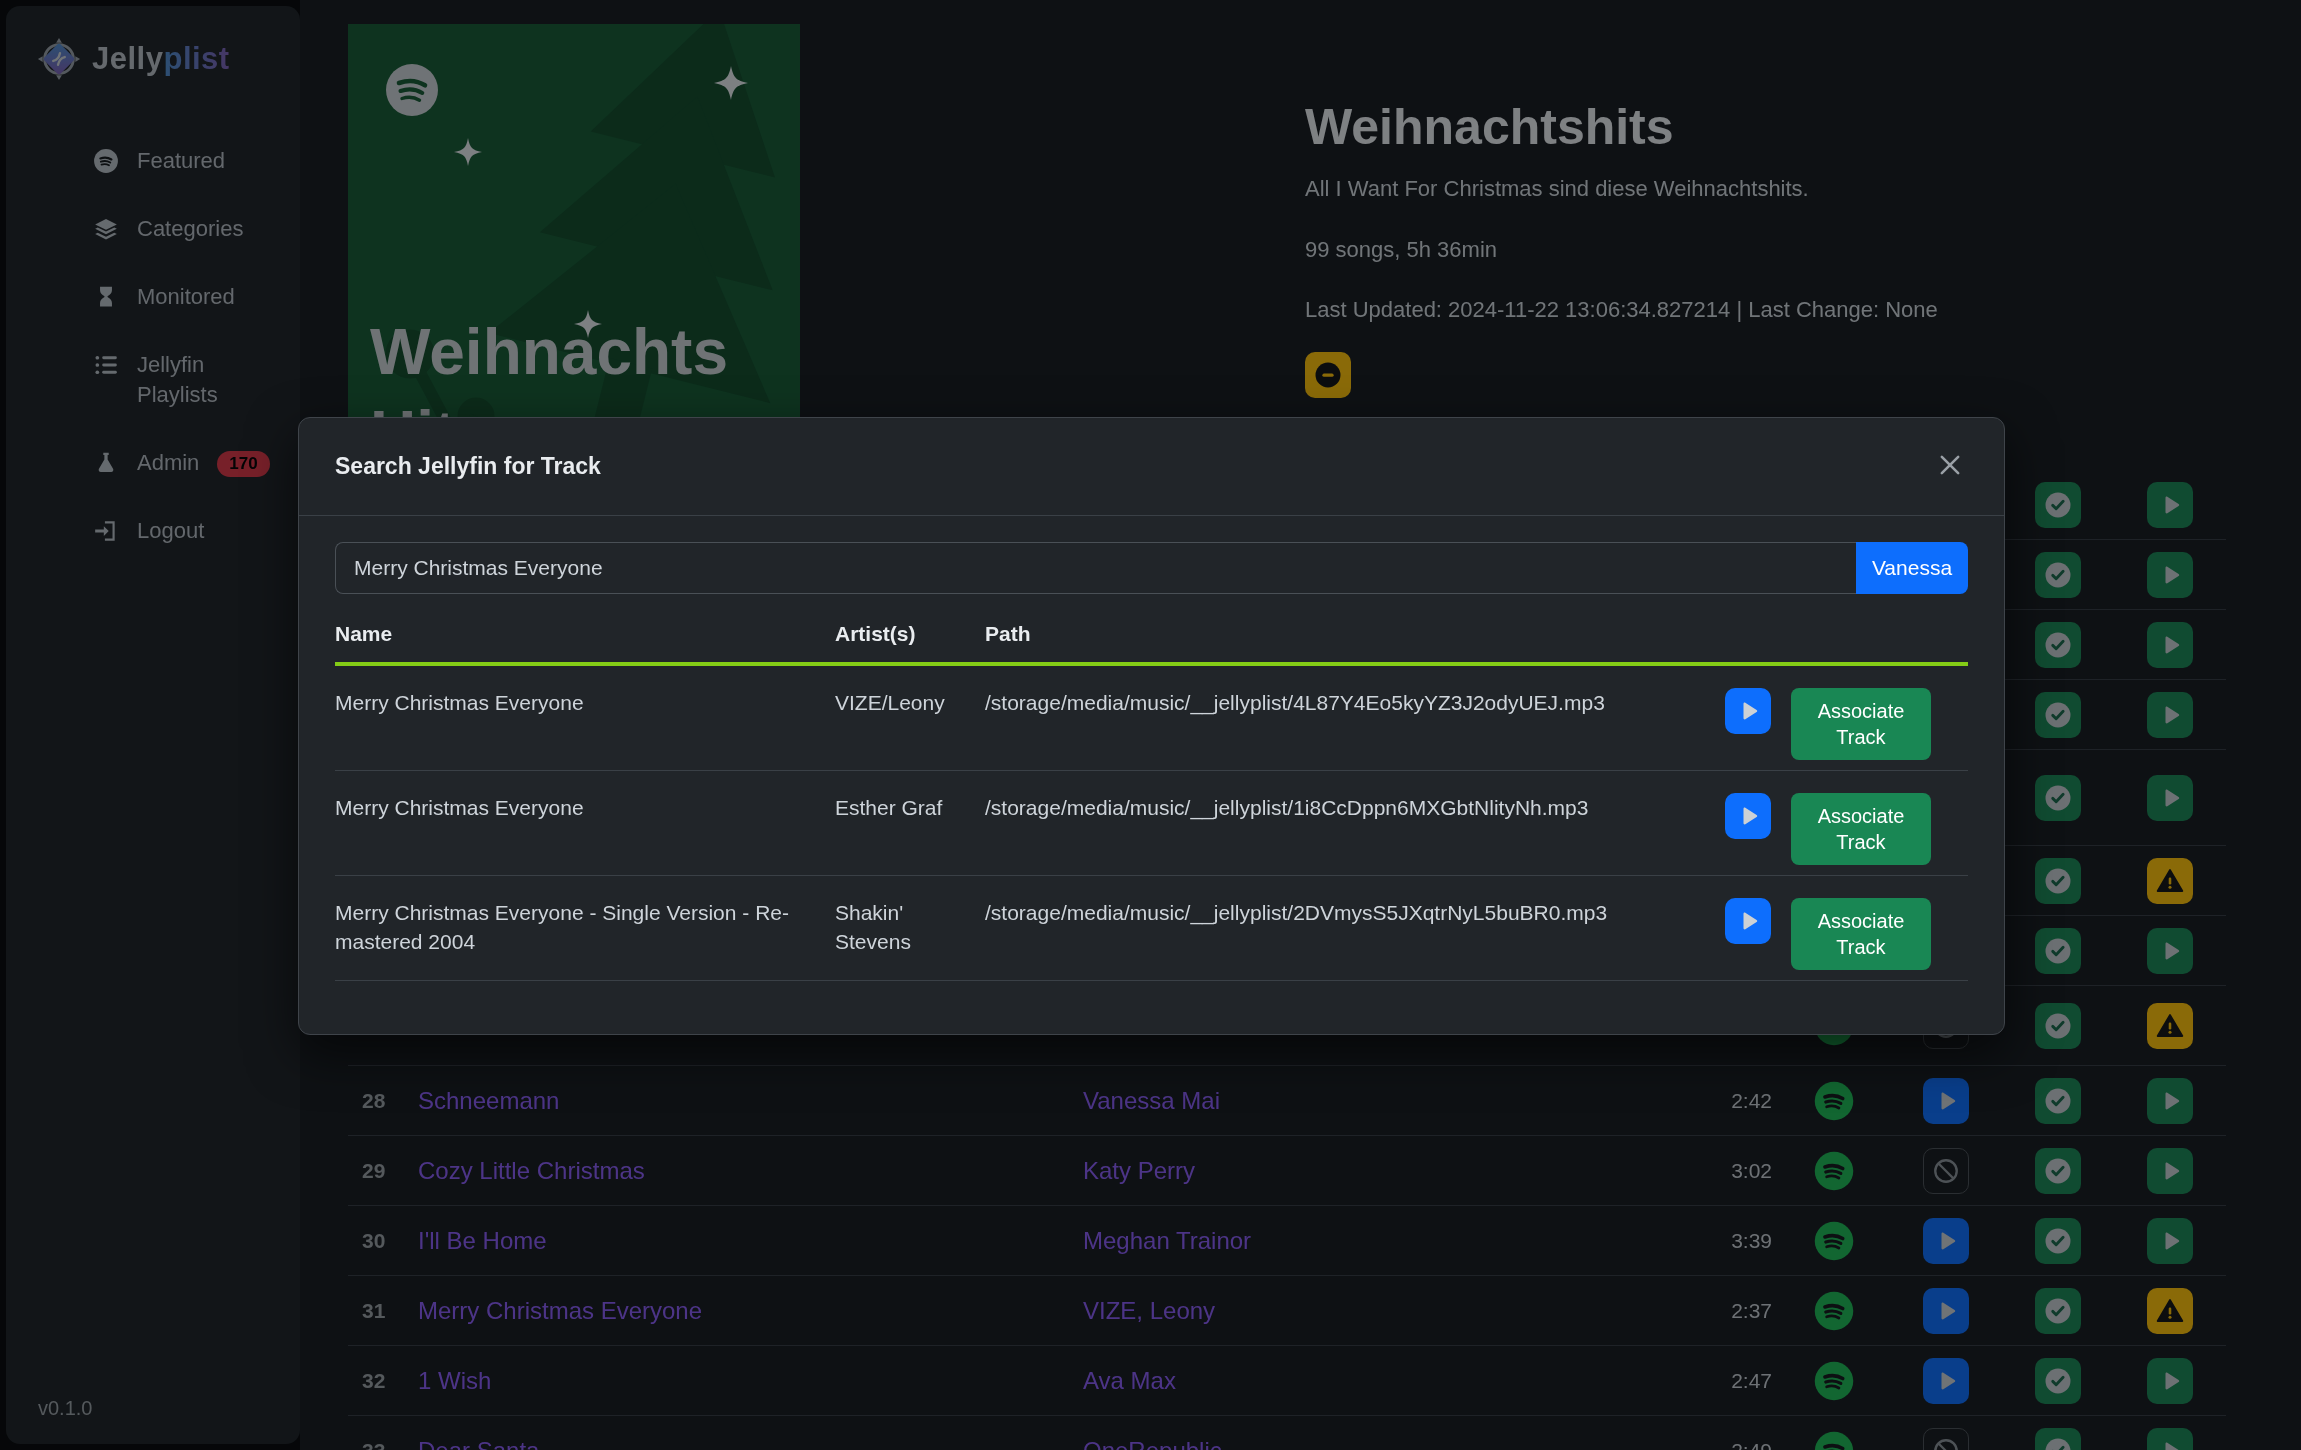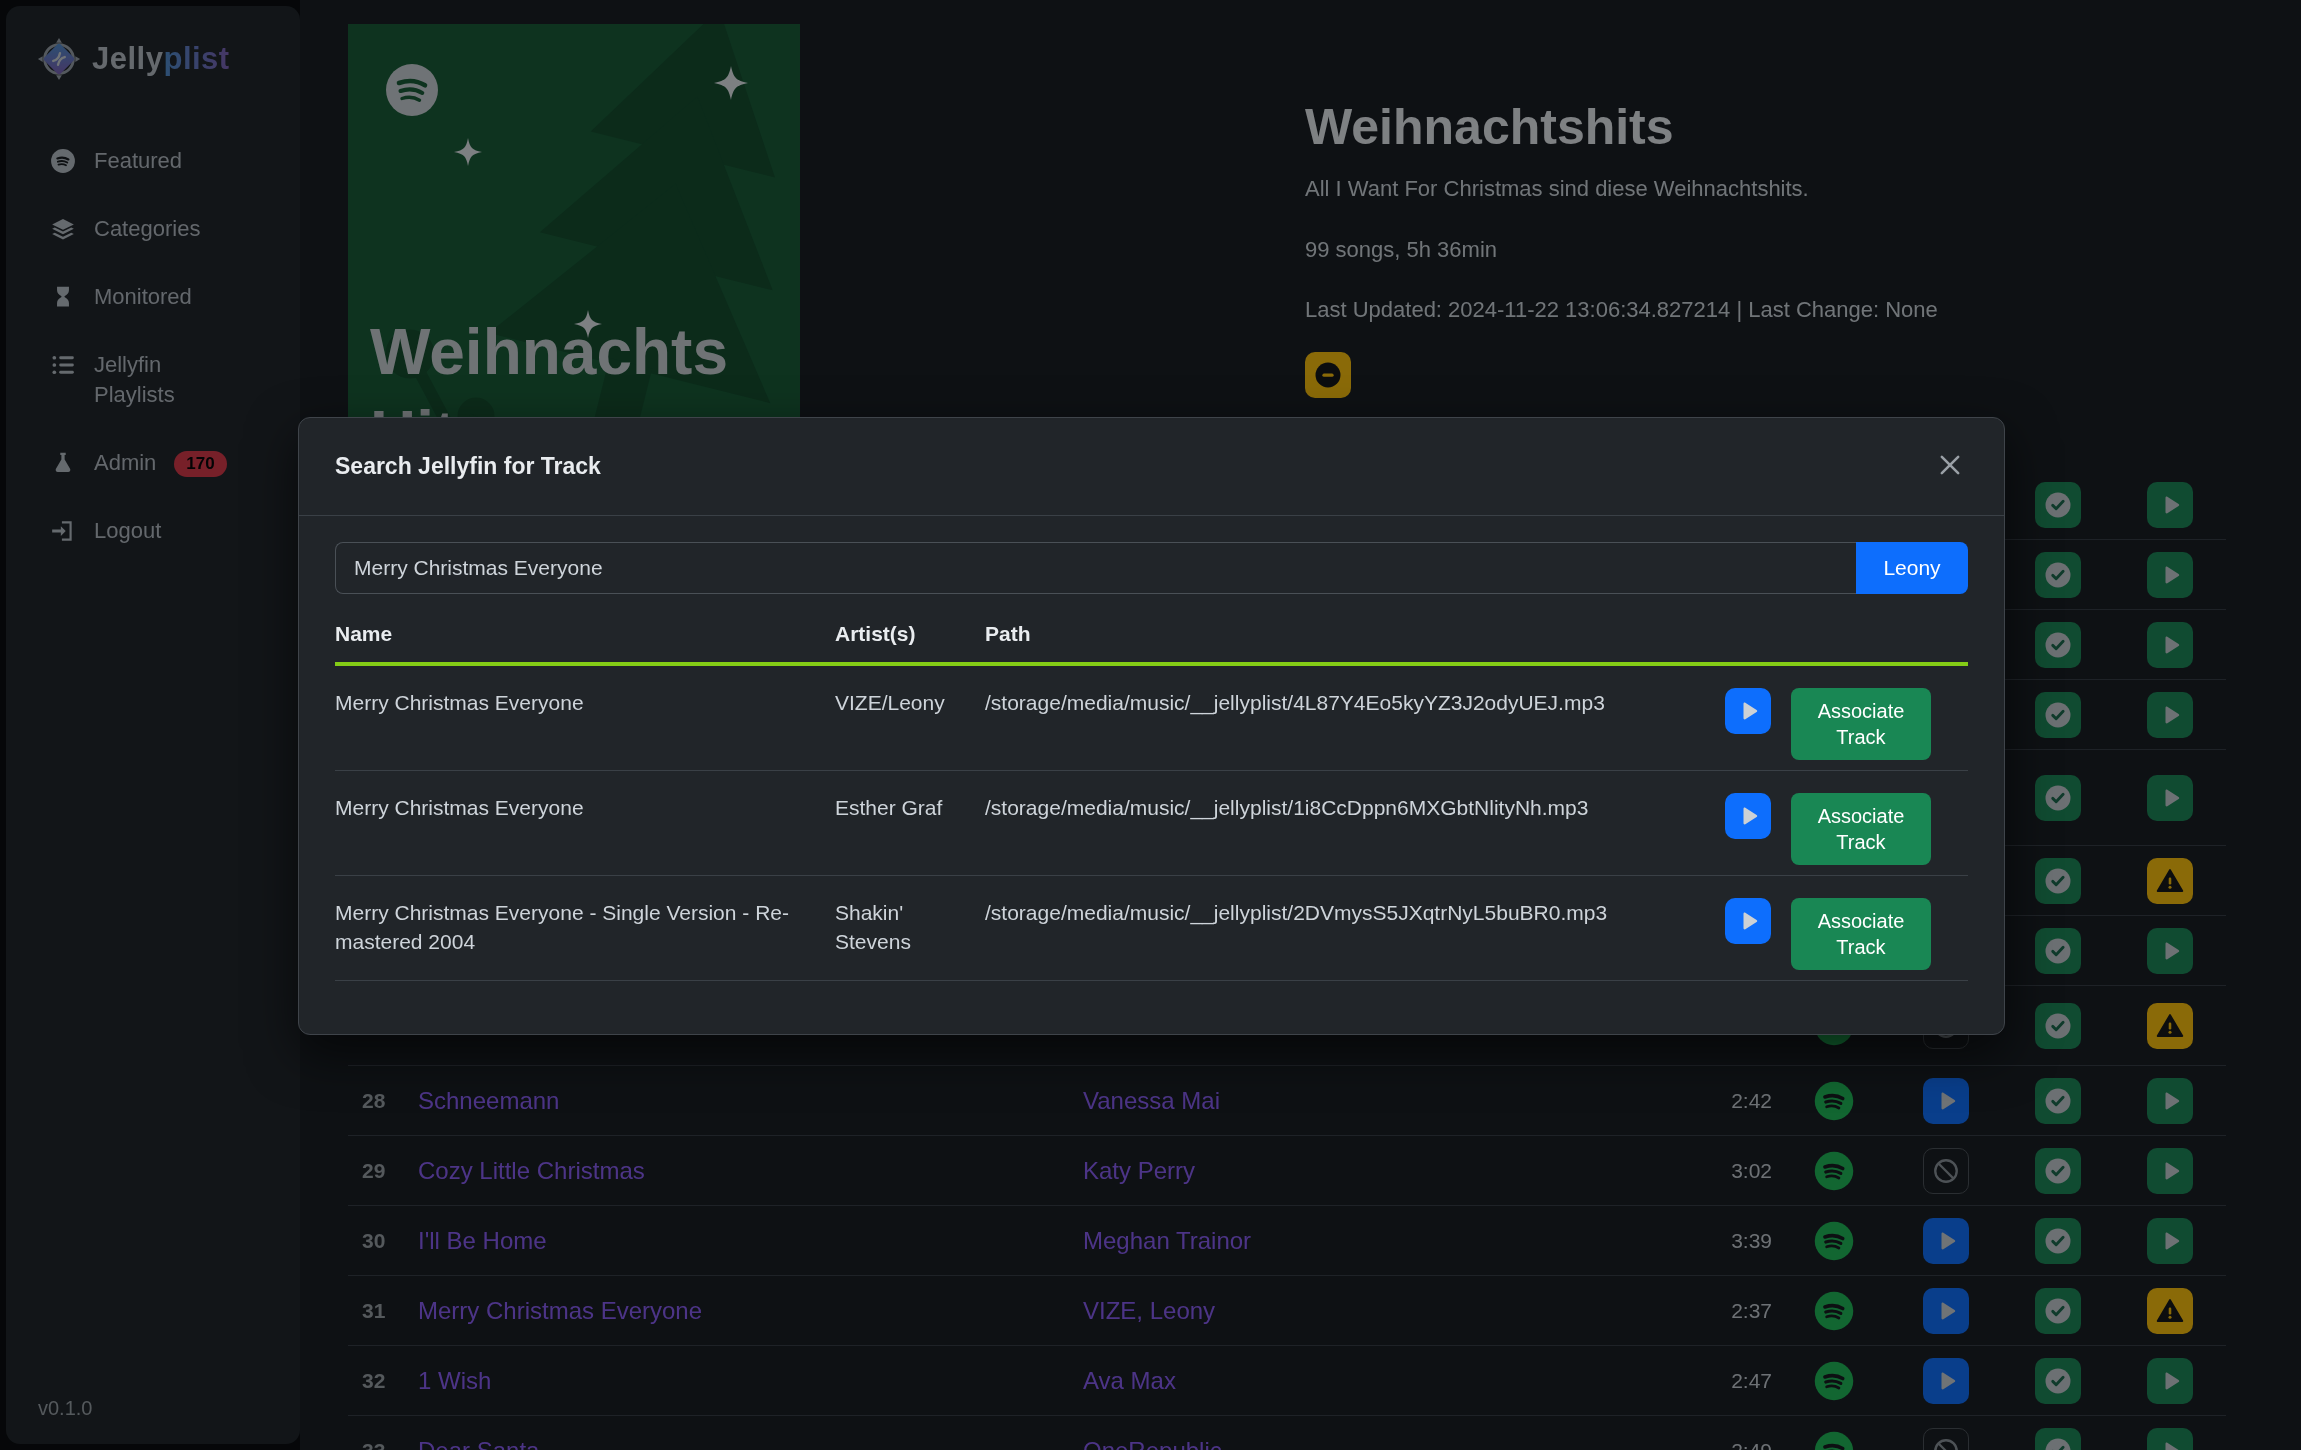--- a/index.html
+++ b/index.html
@@ -5,21 +5,21 @@
   * { margin:0; padding:0; box-sizing:border-box; }
   html,body { width:2301px; height:1450px; overflow:hidden; background:#060708;
               font-family:"Liberation Sans", sans-serif; }
   
   .sidebar { position:absolute; left:6px; top:6px; bottom:6px; width:294px;
              background:#1d2125; border-radius:14px; z-index:1; }
   .logo { display:flex; align-items:center; gap:10px; padding:30px 0 0 30px; }
   .brand { font-size:31px; font-weight:bold; color:#b9bfc5; letter-spacing:.5px; }
   .brand .b2 { background:linear-gradient(90deg,#4e8fd0,#7e5fb5);
                -webkit-background-clip:text; background-clip:text; color:transparent; }
-  .nav { display:flex; flex-direction:column; gap:38px; margin-top:64px; padding-left:44px; }
+  .nav { display:flex; flex-direction:column; gap:38px; margin-top:64px; padding-left:44px;margin-left:43px; }
   .nav-item { display:flex; align-items:flex-start; gap:18px; color:#b6bcc2; font-size:22px; cursor:pointer; }
   .nav-ic { width:26px; height:26px; color:#b9c0c6; flex:none; margin-top:2px; }
   .nav-label { max-width:140px; line-height:30px; }
   .badge { background:#dc3545; color:#000000; font-size:17px; font-weight:bold;
            border-radius:13px; padding:3px 12px; margin-top:3px; }
   .version { position:absolute; left:32px; bottom:24px; color:#9aa0a5; font-size:20px; }
   
   .main { position:absolute; left:300px; right:0; top:0; bottom:0; background:#16191d; z-index:0; }
   .cover { position:absolute; left:48px; top:24px; width:452px; height:500px; }
   .meta { position:absolute; left:1005px; top:0; width:990px; }
@@ -702,21 +702,21 @@
     <div class="modal-title">Search Jellyfin for Track</div>
     <button class="close-btn">
       <svg width="28" height="28" viewBox="0 0 24 24">
         <path d="M5 5l14 14M19 5L5 19" stroke="#9aa0a6" stroke-width="2.2" stroke-linecap="round"></path>
       </svg>
     </button>
   </div>
   <div class="modal-body">
     <div class="searchgroup">
       <input type="text" value="Merry Christmas Everyone" style="">
-      <button>Leony</button>
+      <button>Vanessa</button>
     </div>
     <div class="rhead">
       <span>Name</span>
       <span>Artist(s)</span>
       <span>Path</span>
       <span></span>
         <span></span>
     </div>
     <div>
 

